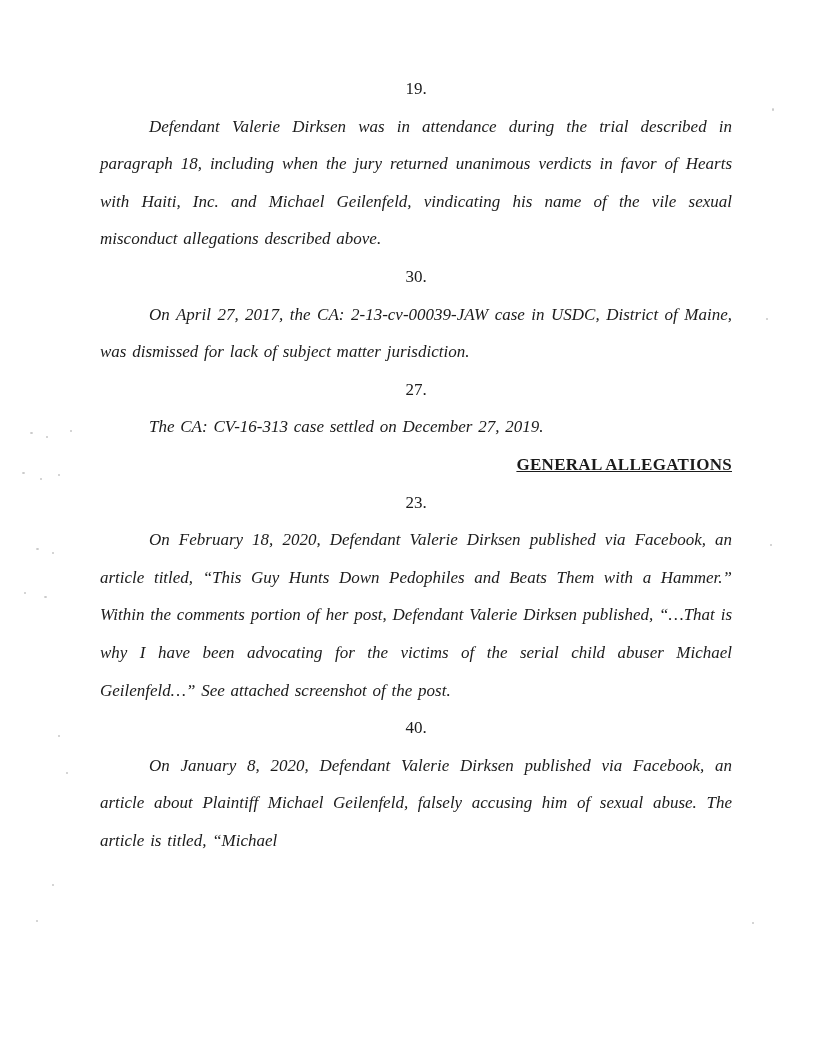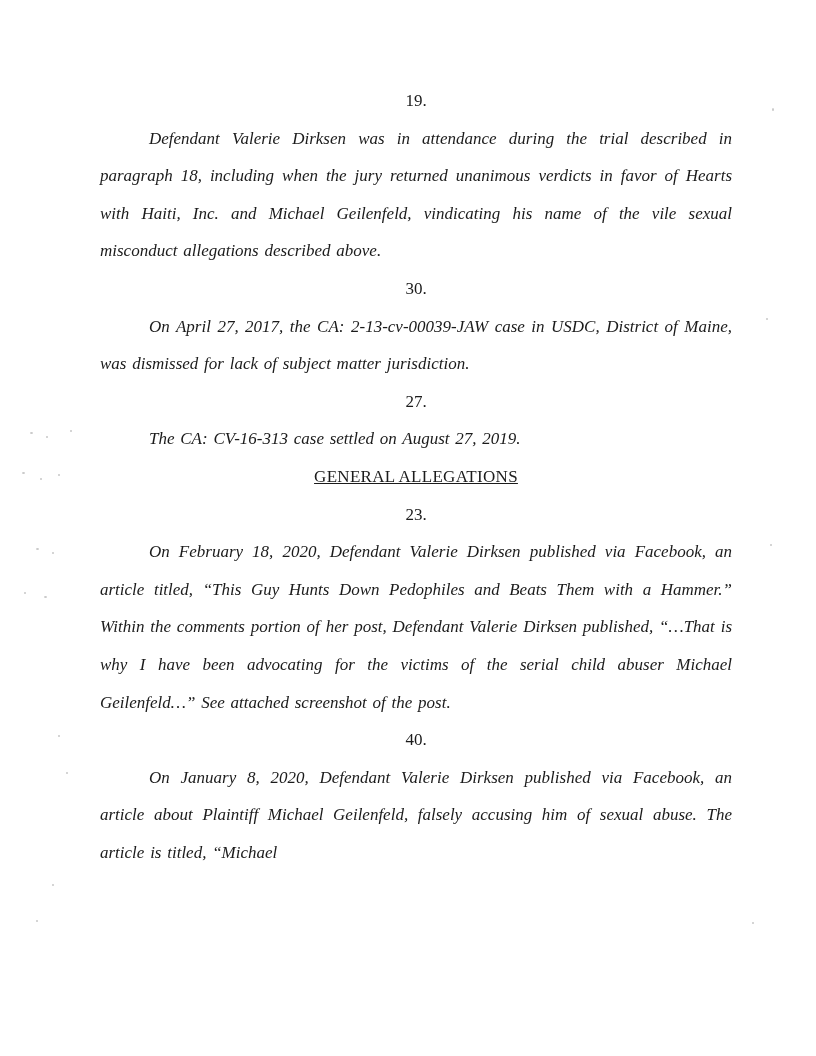--- a/index.html
+++ b/index.html
@@ -12,39 +12,39 @@
     width: 816px;
     height: 1056px;
     background: #ffffff;
     overflow: hidden;
     font-family: "Liberation Serif", "DejaVu Serif", serif;
     color: #1b1b1b;
   }
   .content {
     position: absolute;
     left: 100px;
-    top: 82px;
+    top: 70px;
     width: 632px;
     font-size: 17px;
     line-height: 37.6px;
   }
   .para-number {
     text-align: center;
     margin: 0;
   }
   .para-text {
     text-align: justify;
     text-indent: 49px;
     margin: 0;
     word-spacing: 1.5px;
     font-style: italic;
   }
   .section-heading {
-    text-align: center;
-    font-weight: normal;
+    text-align: right;
+    font-weight: bold;
     text-decoration: underline;
     margin: 0;
     letter-spacing: 0.3px;
   }
   
   .speck {
     position: absolute;
     background: #9a9a9a;
     border-radius: 50%;
     opacity: 0.55;
@@ -76,21 +76,21 @@
   <div class="content">
 
     <p class="para-number">19.</p>
     <p class="para-text">Defendant Valerie Dirksen was in attendance during the trial described in paragraph 18, including when the jury returned unanimous verdicts in favor of Hearts with Haiti, Inc. and Michael Geilenfeld, vindicating his name of the vile sexual misconduct allegations described above.</p>
 
     <p class="para-number">30.</p>
     <p class="para-text">On April 27, 2017, the CA: 2-13-cv-00039-JAW case in USDC, District of Maine, was dismissed for lack of subject matter jurisdiction.</p>
 
     <p class="para-number">27.</p>
 
-    <p class="para-text">The CA: CV-16-313 case settled on August 27, 2019.</p>
+    <p class="para-text">The CA: CV-16-313 case settled on December 27, 2019.</p>
 
     <p class="section-heading">GENERAL ALLEGATIONS</p>
 
     <p class="para-number">23.</p>
     <p class="para-text">On February 18, 2020, Defendant Valerie Dirksen published via Facebook, an article titled, “This Guy Hunts Down Pedophiles and Beats Them with a Hammer.” Within the comments portion of her post, Defendant Valerie Dirksen published, “…That is why I have been advocating for the victims of the serial child abuser Michael Geilenfeld…” See attached screenshot of the post.</p>
 
     <p class="para-number">40.</p>
     <p class="para-text">On January 8, 2020, Defendant Valerie Dirksen published via Facebook, an article about Plaintiff Michael Geilenfeld, falsely accusing him of sexual abuse. The article is titled, “Michael</p>
 
   </div>

